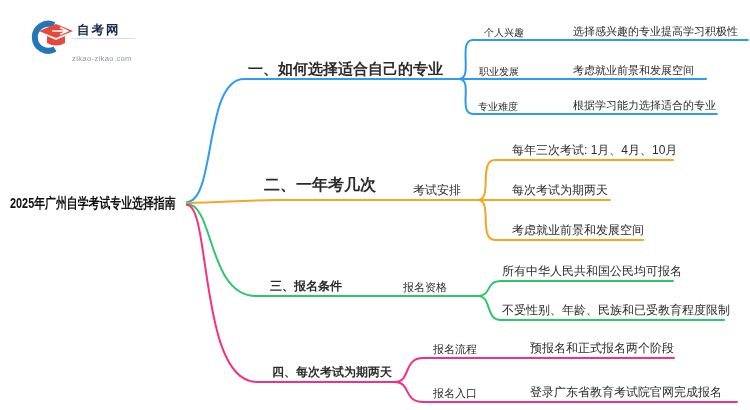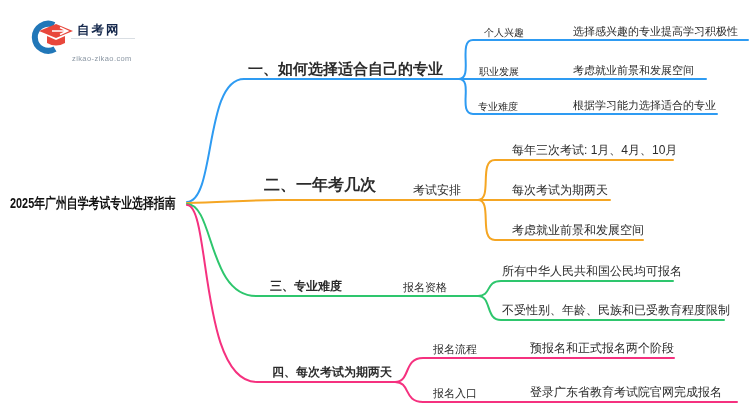--- a/index.html
+++ b/index.html
@@ -69,21 +69,21 @@
   <div class="node" style="left:573px;top:64px;font-size:11px">考虑就业前景和发展空间</div>
   <div class="node" style="left:478px;top:101px;font-size:10px">专业难度</div>
   <div class="node" style="left:573px;top:99px;font-size:11px">根据学习能力选择适合的专业</div>
 
   <div class="node b-main" style="left:264px;top:176px;font-size:16px">二、一年考几次</div>
   <div class="node" style="left:413px;top:184px;font-size:12px">考试安排</div>
   <div class="node" style="left:512px;top:144px;font-size:12px">每年三次考试: 1月、4月、10月</div>
   <div class="node" style="left:512px;top:184px;font-size:12px">每次考试为期两天</div>
   <div class="node" style="left:512px;top:224px;font-size:12px">考虑就业前景和发展空间</div>
 
-  <div class="node b-main" style="left:270px;top:280px;font-size:12px">三、专业难度</div>
+  <div class="node b-main" style="left:270px;top:280px;font-size:12px">三、报名条件</div>
   <div class="node" style="left:403px;top:281px;font-size:11px">报名资格</div>
   <div class="node" style="left:502px;top:304px;font-size:12px">不受性别、年龄、民族和已受教育程度限制</div>
   <div class="node" style="left:502px;top:265px;font-size:12px">所有中华人民共和国公民均可报名</div>
 
   <div class="node b-main" style="left:272px;top:366px;font-size:12px">四、每次考试为期两天</div>
   <div class="node" style="left:433px;top:343px;font-size:11px">报名流程</div>
   <div class="node" style="left:530px;top:342px;font-size:12px">预报名和正式报名两个阶段</div>
   <div class="node" style="left:433px;top:387px;font-size:11px">报名入口</div>
   <div class="node" style="left:530px;top:386px;font-size:12px">登录广东省教育考试院官网完成报名</div>
 

